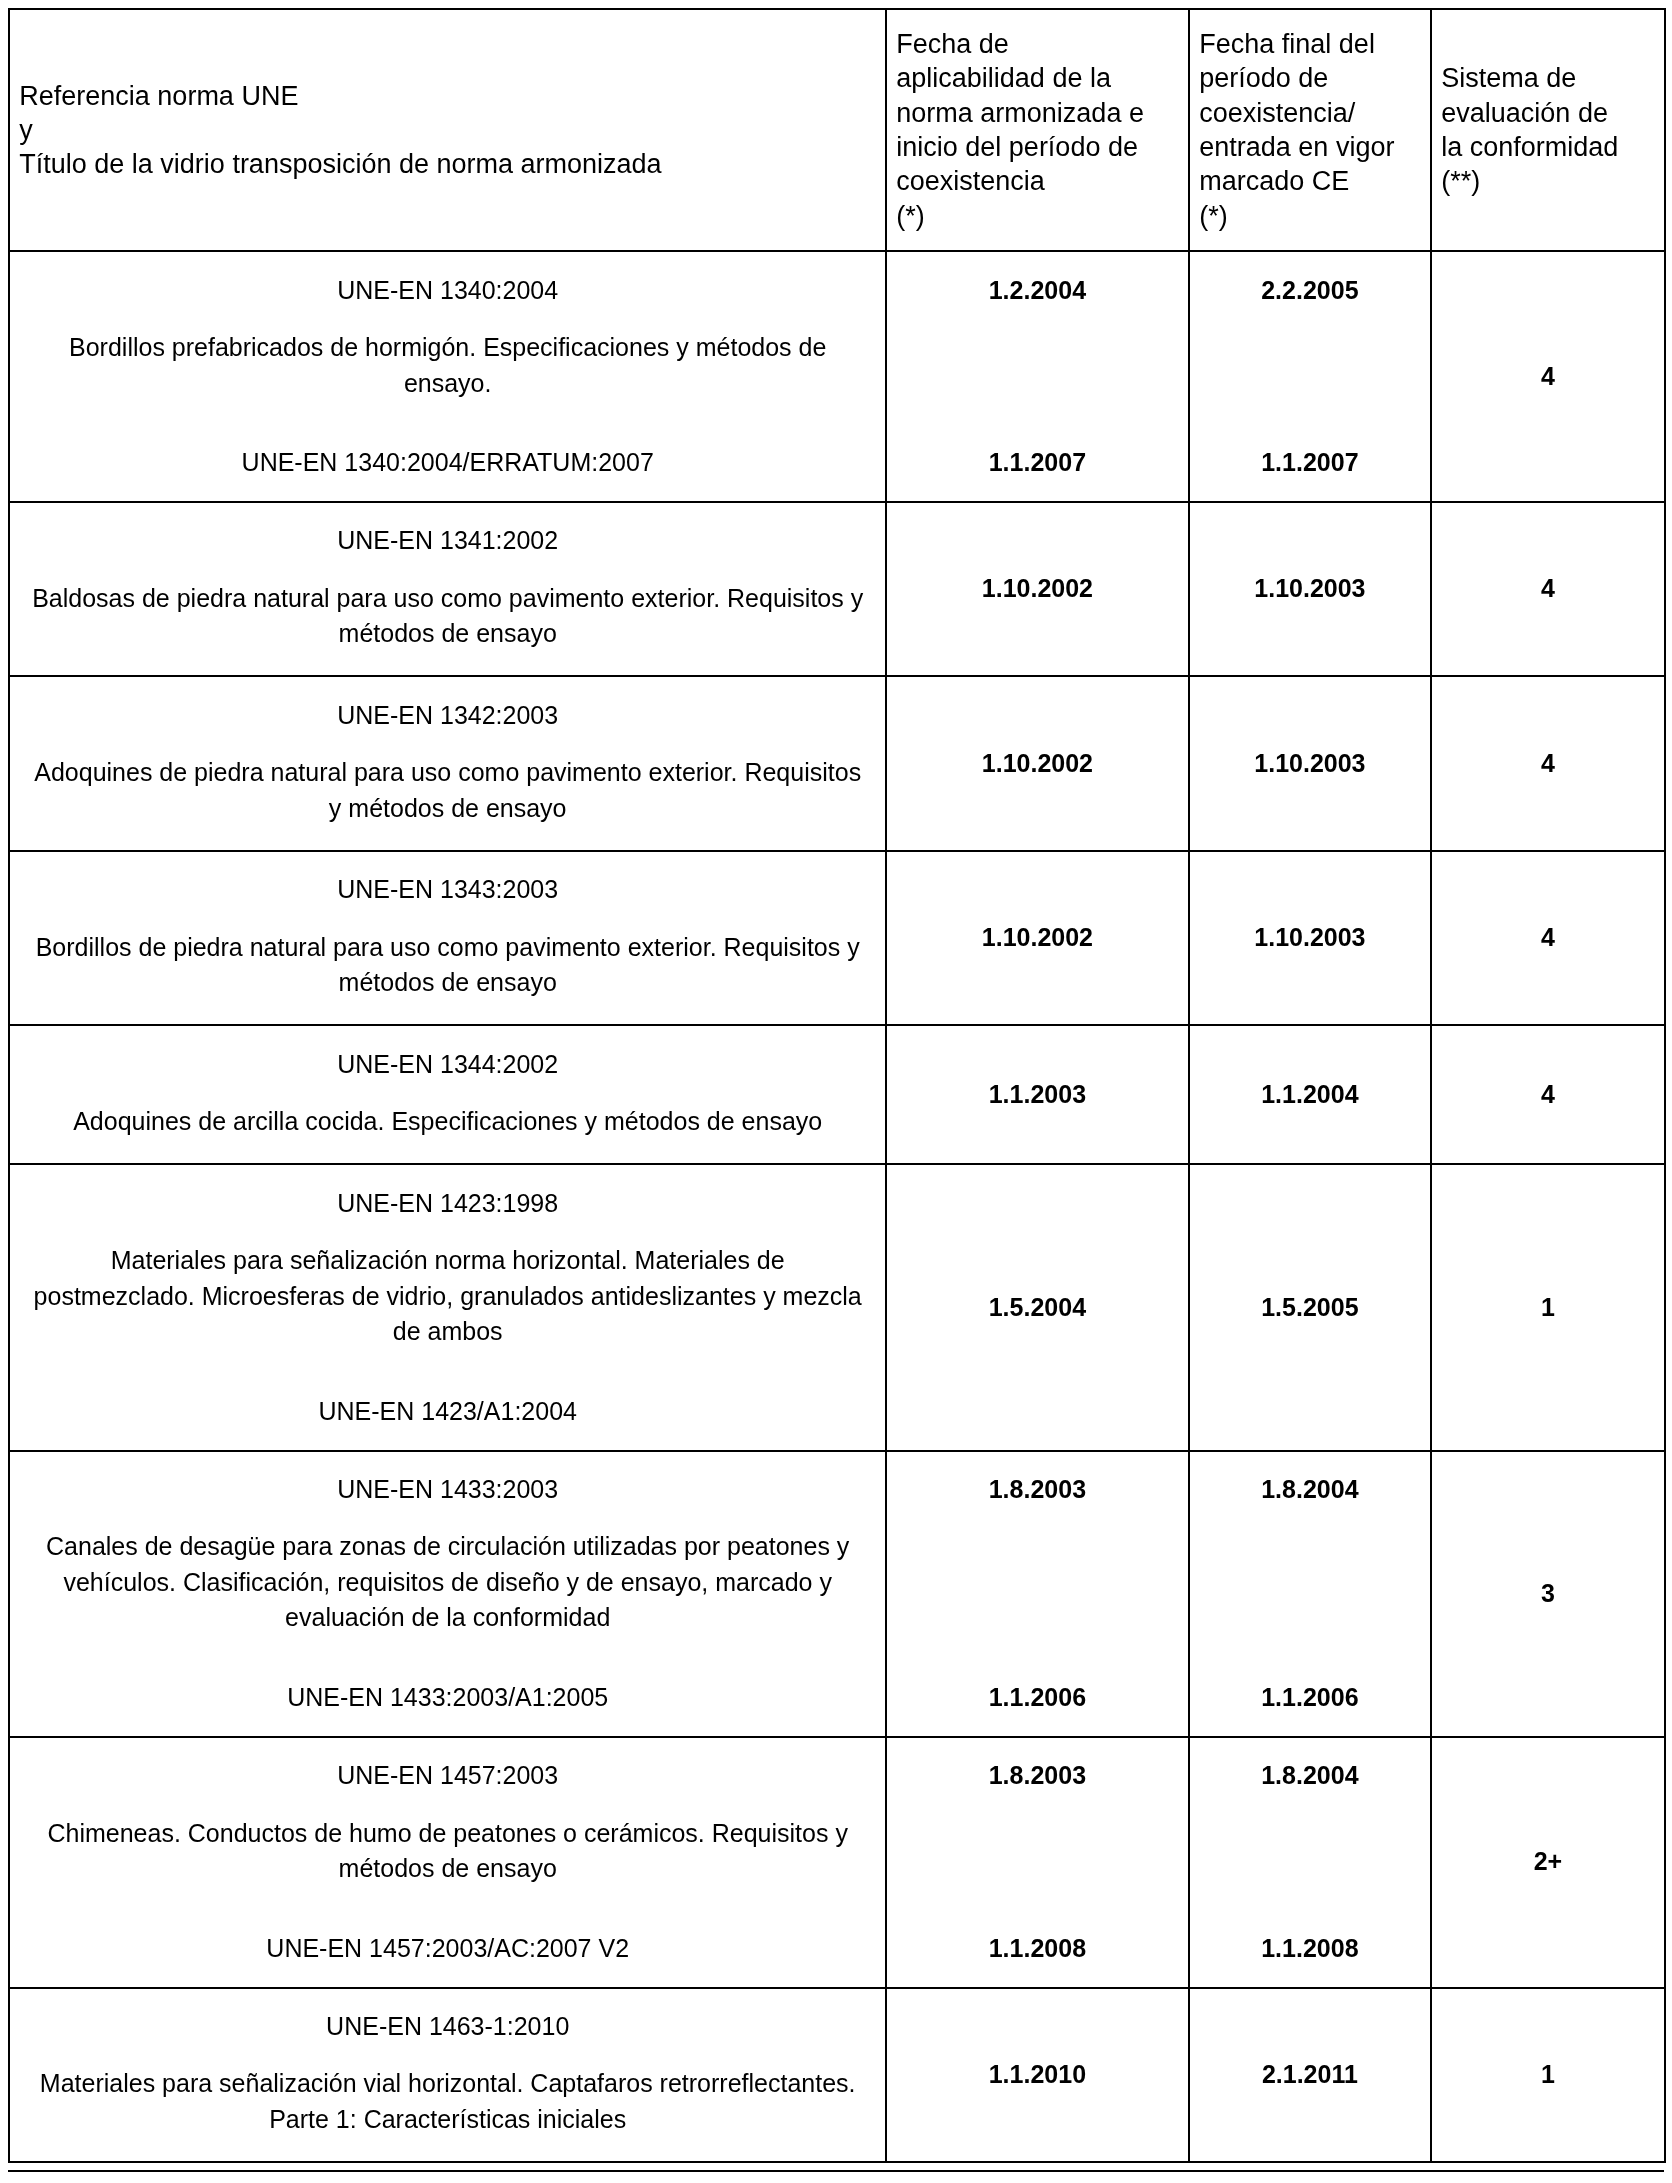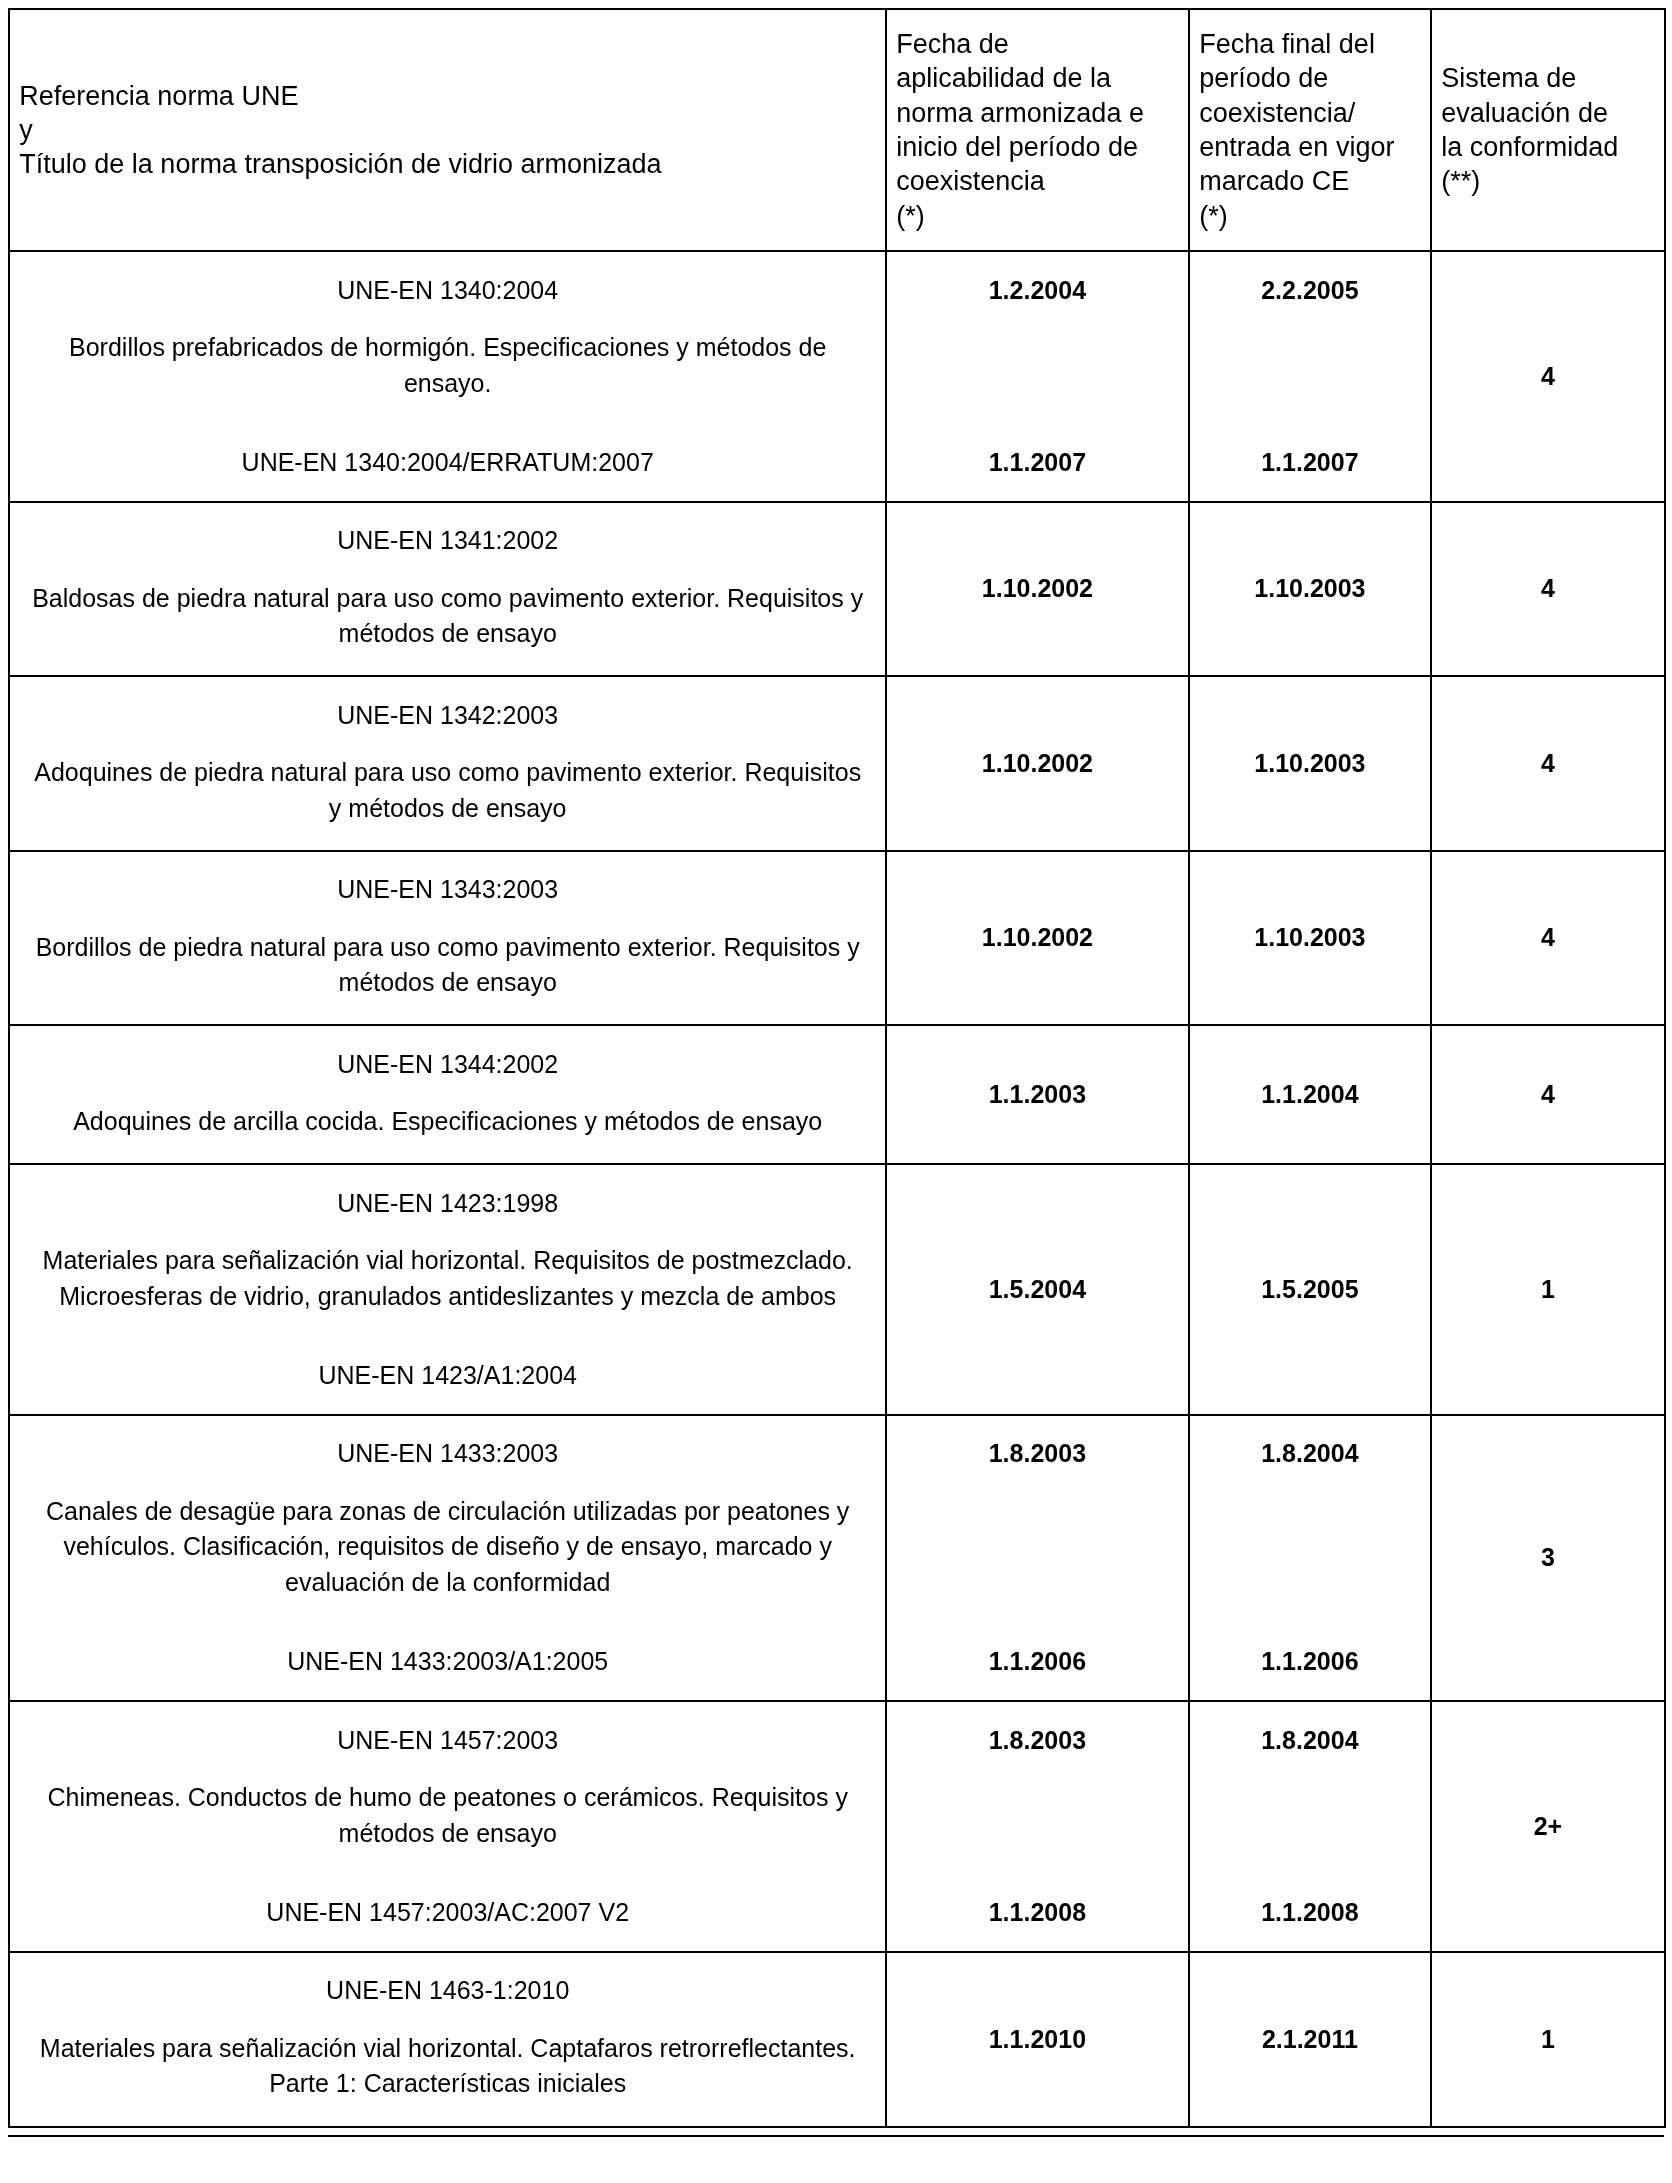--- a/index.html
+++ b/index.html
@@ -88,21 +88,21 @@
     <colgroup>
       <col class="w1">
         <col class="w2">
         <col class="w3">
         <col class="w4">
     </colgroup>
     <thead>
       <tr>
         <th class="c1">Referencia norma UNE
 y
-Título de la norma transposición de vidrio armonizada</th>
+Título de la vidrio transposición de norma armonizada</th>
         <th class="c2">Fecha de
 aplicabilidad de la
 norma armonizada e
 inicio del período de
 coexistencia
 (*)</th>
         <th class="c3">Fecha final del
 período de
 coexistencia/
 entrada en vigor
@@ -167,21 +167,21 @@
         <tr class="row-cont">
           <td class="c1 title">Adoquines de arcilla cocida. Especificaciones y métodos de ensayo</td>
         </tr>
         <tr class="row-start">
           <td class="c1 ref">UNE-EN 1423:1998</td>
           <td class="c2 date" rowspan="3">1.5.2004</td>
           <td class="c3 date" rowspan="3">1.5.2005</td>
           <td class="c4 system" rowspan="3">1</td>
         </tr>
         <tr class="row-cont">
-          <td class="c1 title">Materiales para señalización vial horizontal. Requisitos de postmezclado. Microesferas de vidrio, granulados antideslizantes y mezcla de ambos</td>
+          <td class="c1 title">Materiales para señalización norma horizontal. Materiales de postmezclado. Microesferas de vidrio, granulados antideslizantes y mezcla de ambos</td>
         </tr>
         <tr class="row-cont">
           <td class="c1 ref">UNE-EN 1423/A1:2004</td>
         </tr>
         <tr class="row-start">
           <td class="c1 ref">UNE-EN 1433:2003</td>
           <td class="c2 date">1.8.2003</td>
           <td class="c3 date">1.8.2004</td>
           <td class="c4 system" rowspan="3">3</td>
         </tr>

